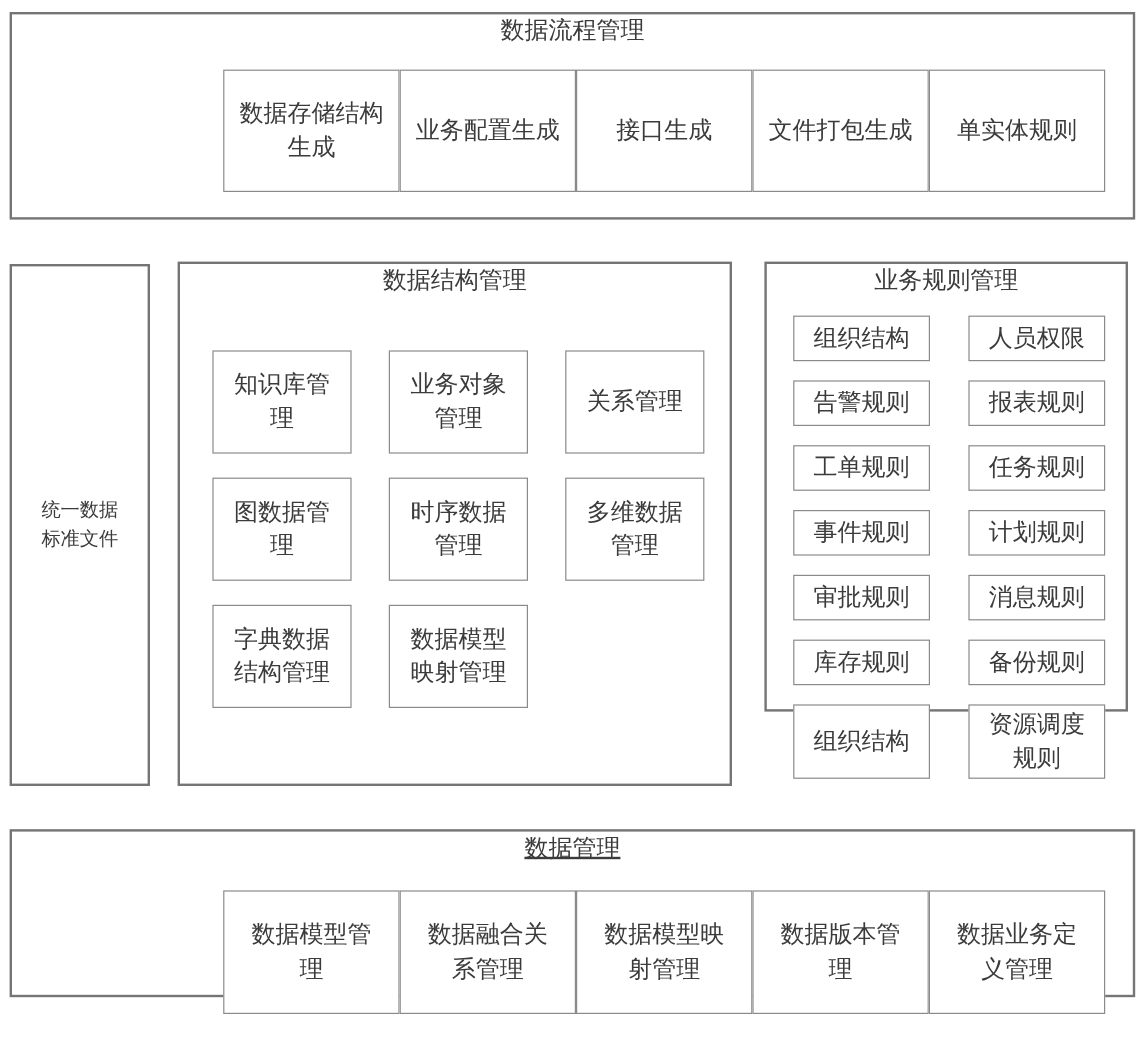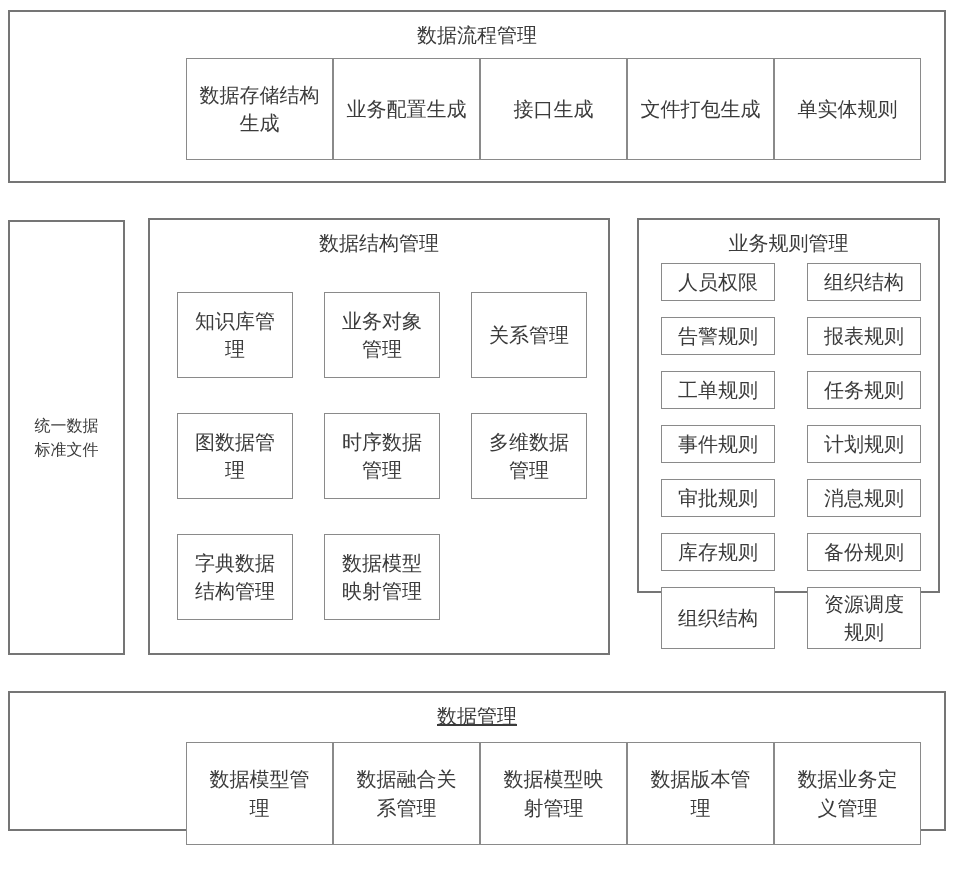--- a/index.html
+++ b/index.html
@@ -17,21 +17,20 @@
   }
   .panel {
     position: absolute;
     border: 2px solid #757575;
     background: #ffffff;
     box-sizing: border-box;
   }
   .panel-title {
     text-align: center;
     font-size: 20px;
-    padding-top: 10px;
     color: #3b3b3b;
   }
   .cell {
     border: 1.5px solid #8a8a8a;
     box-sizing: border-box;
     background: #ffffff;
     display: flex;
     align-items: center;
     justify-content: center;
     text-align: center;
@@ -70,21 +69,21 @@
   #standard-panel .cell-label { max-width: 4.6em; }
 
   #structure-panel { left: 148px; top: 218px; width: 462px; height: 437px; }
   .structure-grid {
     position: absolute;
     left: 27px; right: 21px; top: 72px;
     display: grid;
     grid-template-columns: 116px 116px 116px;
     justify-content: space-between;
     grid-auto-rows: 86px;
-    row-gap: 35px;
+    row-gap: 20px;
   }
   .structure-grid .cell-label { max-width: 4.6em; }
 
   #rules-panel { left: 637px; top: 218px; width: 303px; height: 375px; }
   .rules-grid {
     position: absolute;
     left: 22px; right: 17px; top: 43px;
     display: grid;
     grid-template-columns: 114px 114px;
     justify-content: space-between;
@@ -151,24 +150,24 @@
       <div class="cell">
           <span class="cell-label">数据模型映射管理</span>
         </div>
     </div>
   </div>
 
   <div class="panel" id="rules-panel">
     <div class="panel-title">业务规则管理</div>
     <div class="rules-grid">
       <div class="cell">
+          <span class="cell-label">组织结构</span>
+        </div>
+      <div class="cell">
           <span class="cell-label">人员权限</span>
-        </div>
-      <div class="cell">
-          <span class="cell-label">组织结构</span>
         </div>
       <div class="cell">
           <span class="cell-label">告警规则</span>
         </div>
       <div class="cell">
           <span class="cell-label">报表规则</span>
         </div>
       <div class="cell">
           <span class="cell-label">工单规则</span>
         </div>

